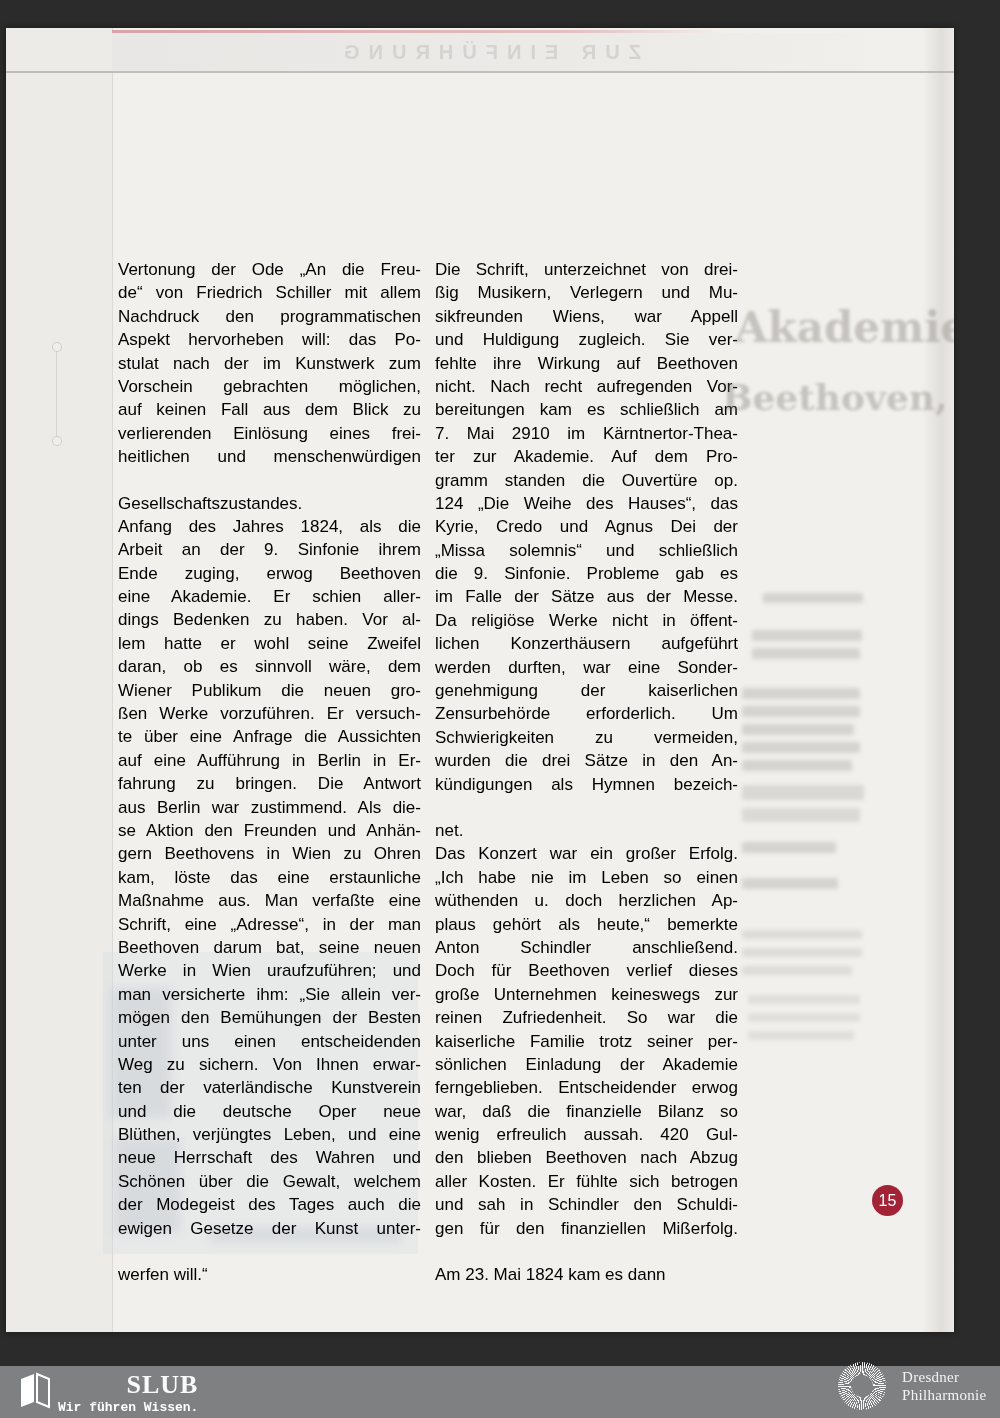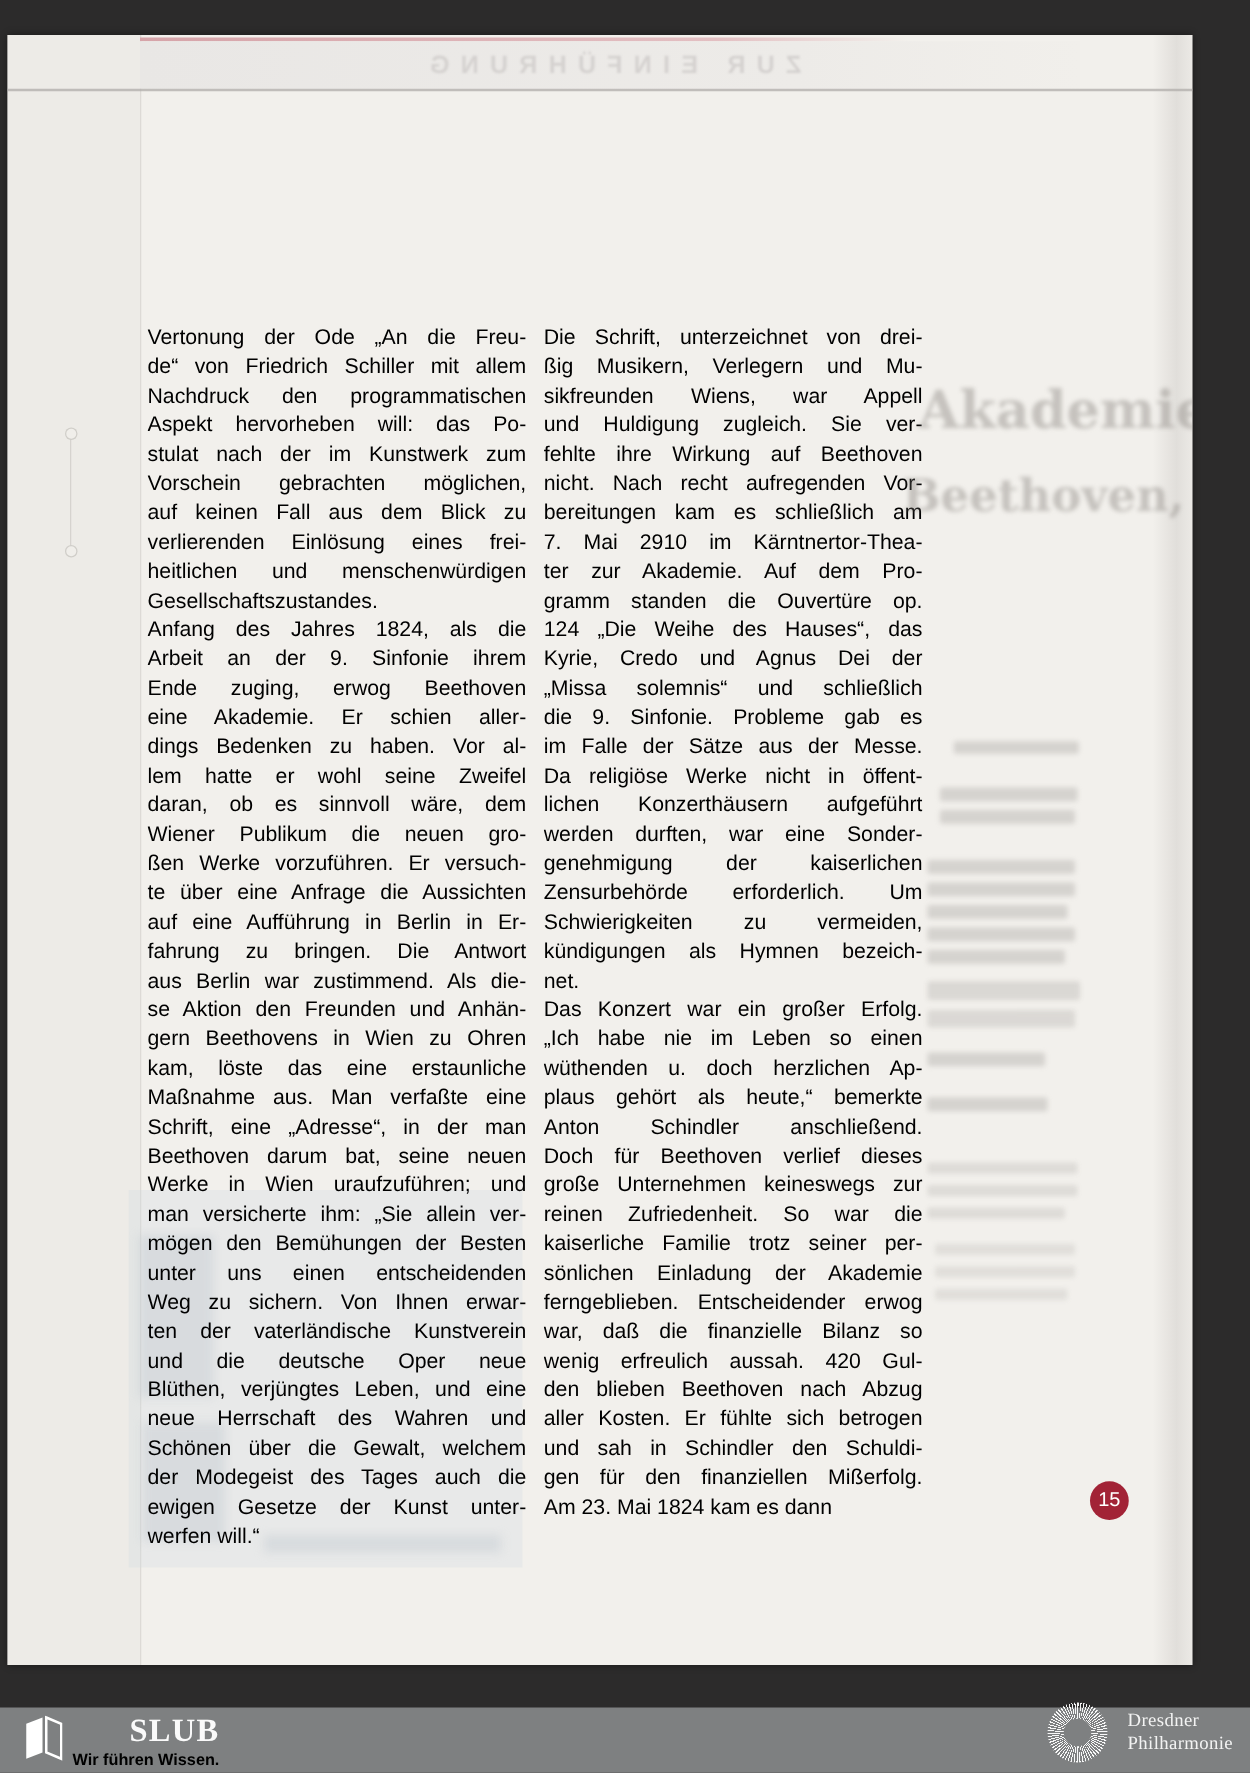--- a/index.html
+++ b/index.html
@@ -26,41 +26,41 @@
   .right-shade{position:absolute;right:0;top:0;width:32px;height:100%;
         background:linear-gradient(to right,rgba(180,177,173,0),rgba(180,177,173,.28) 60%,rgba(180,177,173,.1));}
 
   
   .col{position:absolute;top:230px;width:303px;color:#000000;
        font-size:17px;}
   .col-left{left:112px;}
   .col-right{left:429px;}
   .tl{height:23.4px;line-height:23.4px;overflow:hidden;
       text-align:justify;text-align-last:justify;}
-  .tl.pend{text-align-last:left;}
+  .tl.pend{text-align-last:left;margin-top:23px;}
 
   
   .fraktur{position:absolute;font-family:"DejaVu Serif",serif;font-weight:bold;
       color:rgba(125,120,116,.38);filter:blur(1.6px);white-space:nowrap;}
   .gl{position:absolute;background:rgba(140,136,132,.28);filter:blur(2px);border-radius:2px;}
   .ghost-box{position:absolute;left:97px;top:924px;width:315px;height:302px;
       background:rgba(210,219,224,.30);}
   .ghost-blob{position:absolute;background:rgba(185,196,202,.35);filter:blur(4px);}
 
   
   .badge{position:absolute;left:866px;top:1157px;width:31px;height:31px;border-radius:50%;
       background:#a22336;color:#ffffff;font-size:16px;line-height:31px;text-align:center;}
 
   
   .footer{position:absolute;left:0;top:1366px;width:1000px;height:52px;background:#7e8081;}
   .slub-group{position:absolute;left:20px;top:6px;display:flex;text-align:right;}
   .slub-texts{margin-left:8px;}
   .slub-name{font-family:"Liberation Serif",serif;font-weight:bold;font-size:26px;
       line-height:26px;color:#fafafa;letter-spacing:1px;}
-  .slub-tagline{font-size:13px;font-weight:bold;color:#000000;margin-top:2px;}
+  .slub-tagline{font-size:13px;font-weight:bold;color:#ffffff;margin-top:2px;font-family:Liberation Mono, monospace;}
   .phil-group{position:absolute;left:838px;top:0;height:40px;display:flex;align-items:center;}
   .sunray{position:relative;width:48px;height:48px;border-radius:50%;flex:0 0 auto;
       background:repeating-conic-gradient(rgba(255,255,255,.95) 0deg 2.2deg,rgba(126,128,129,0) 2.2deg 5.8deg);}
   .sunray::after{content:"";position:absolute;inset:13px;border-radius:50%;background:#7e8081;}
   .phil-texts{margin-left:16px;font-family:"Liberation Serif",serif;font-size:15px;
       line-height:18px;color:#f3f3f3;letter-spacing:.3px;}
 </style>
 </head>
 <body>
 
@@ -144,20 +144,21 @@
         <div class="tl">Kyrie, Credo und Agnus Dei der</div>
         <div class="tl">„Missa solemnis“ und schließlich</div>
         <div class="tl">die 9. Sinfonie. Probleme gab es</div>
         <div class="tl">im Falle der Sätze aus der Messe.</div>
         <div class="tl">Da religiöse Werke nicht in öffent-</div>
         <div class="tl">lichen Konzerthäusern aufgeführt</div>
         <div class="tl">werden durften, war eine Sonder-</div>
         <div class="tl">genehmigung der kaiserlichen</div>
         <div class="tl">Zensurbehörde erforderlich. Um</div>
         <div class="tl">Schwierigkeiten zu vermeiden,</div>
+        <div class="tl">wurden die drei Sätze in den An-</div>
         <div class="tl">kündigungen als Hymnen bezeich-</div>
         <div class="tl pend">net.</div>
         <div class="tl">Das Konzert war ein großer Erfolg.</div>
         <div class="tl">„Ich habe nie im Leben so einen</div>
         <div class="tl">wüthenden u. doch herzlichen Ap-</div>
         <div class="tl">plaus gehört als heute,“ bemerkte</div>
         <div class="tl">Anton Schindler anschließend.</div>
         <div class="tl">Doch für Beethoven verlief dieses</div>
         <div class="tl">große Unternehmen keineswegs zur</div>
         <div class="tl">reinen Zufriedenheit. So war die</div>

